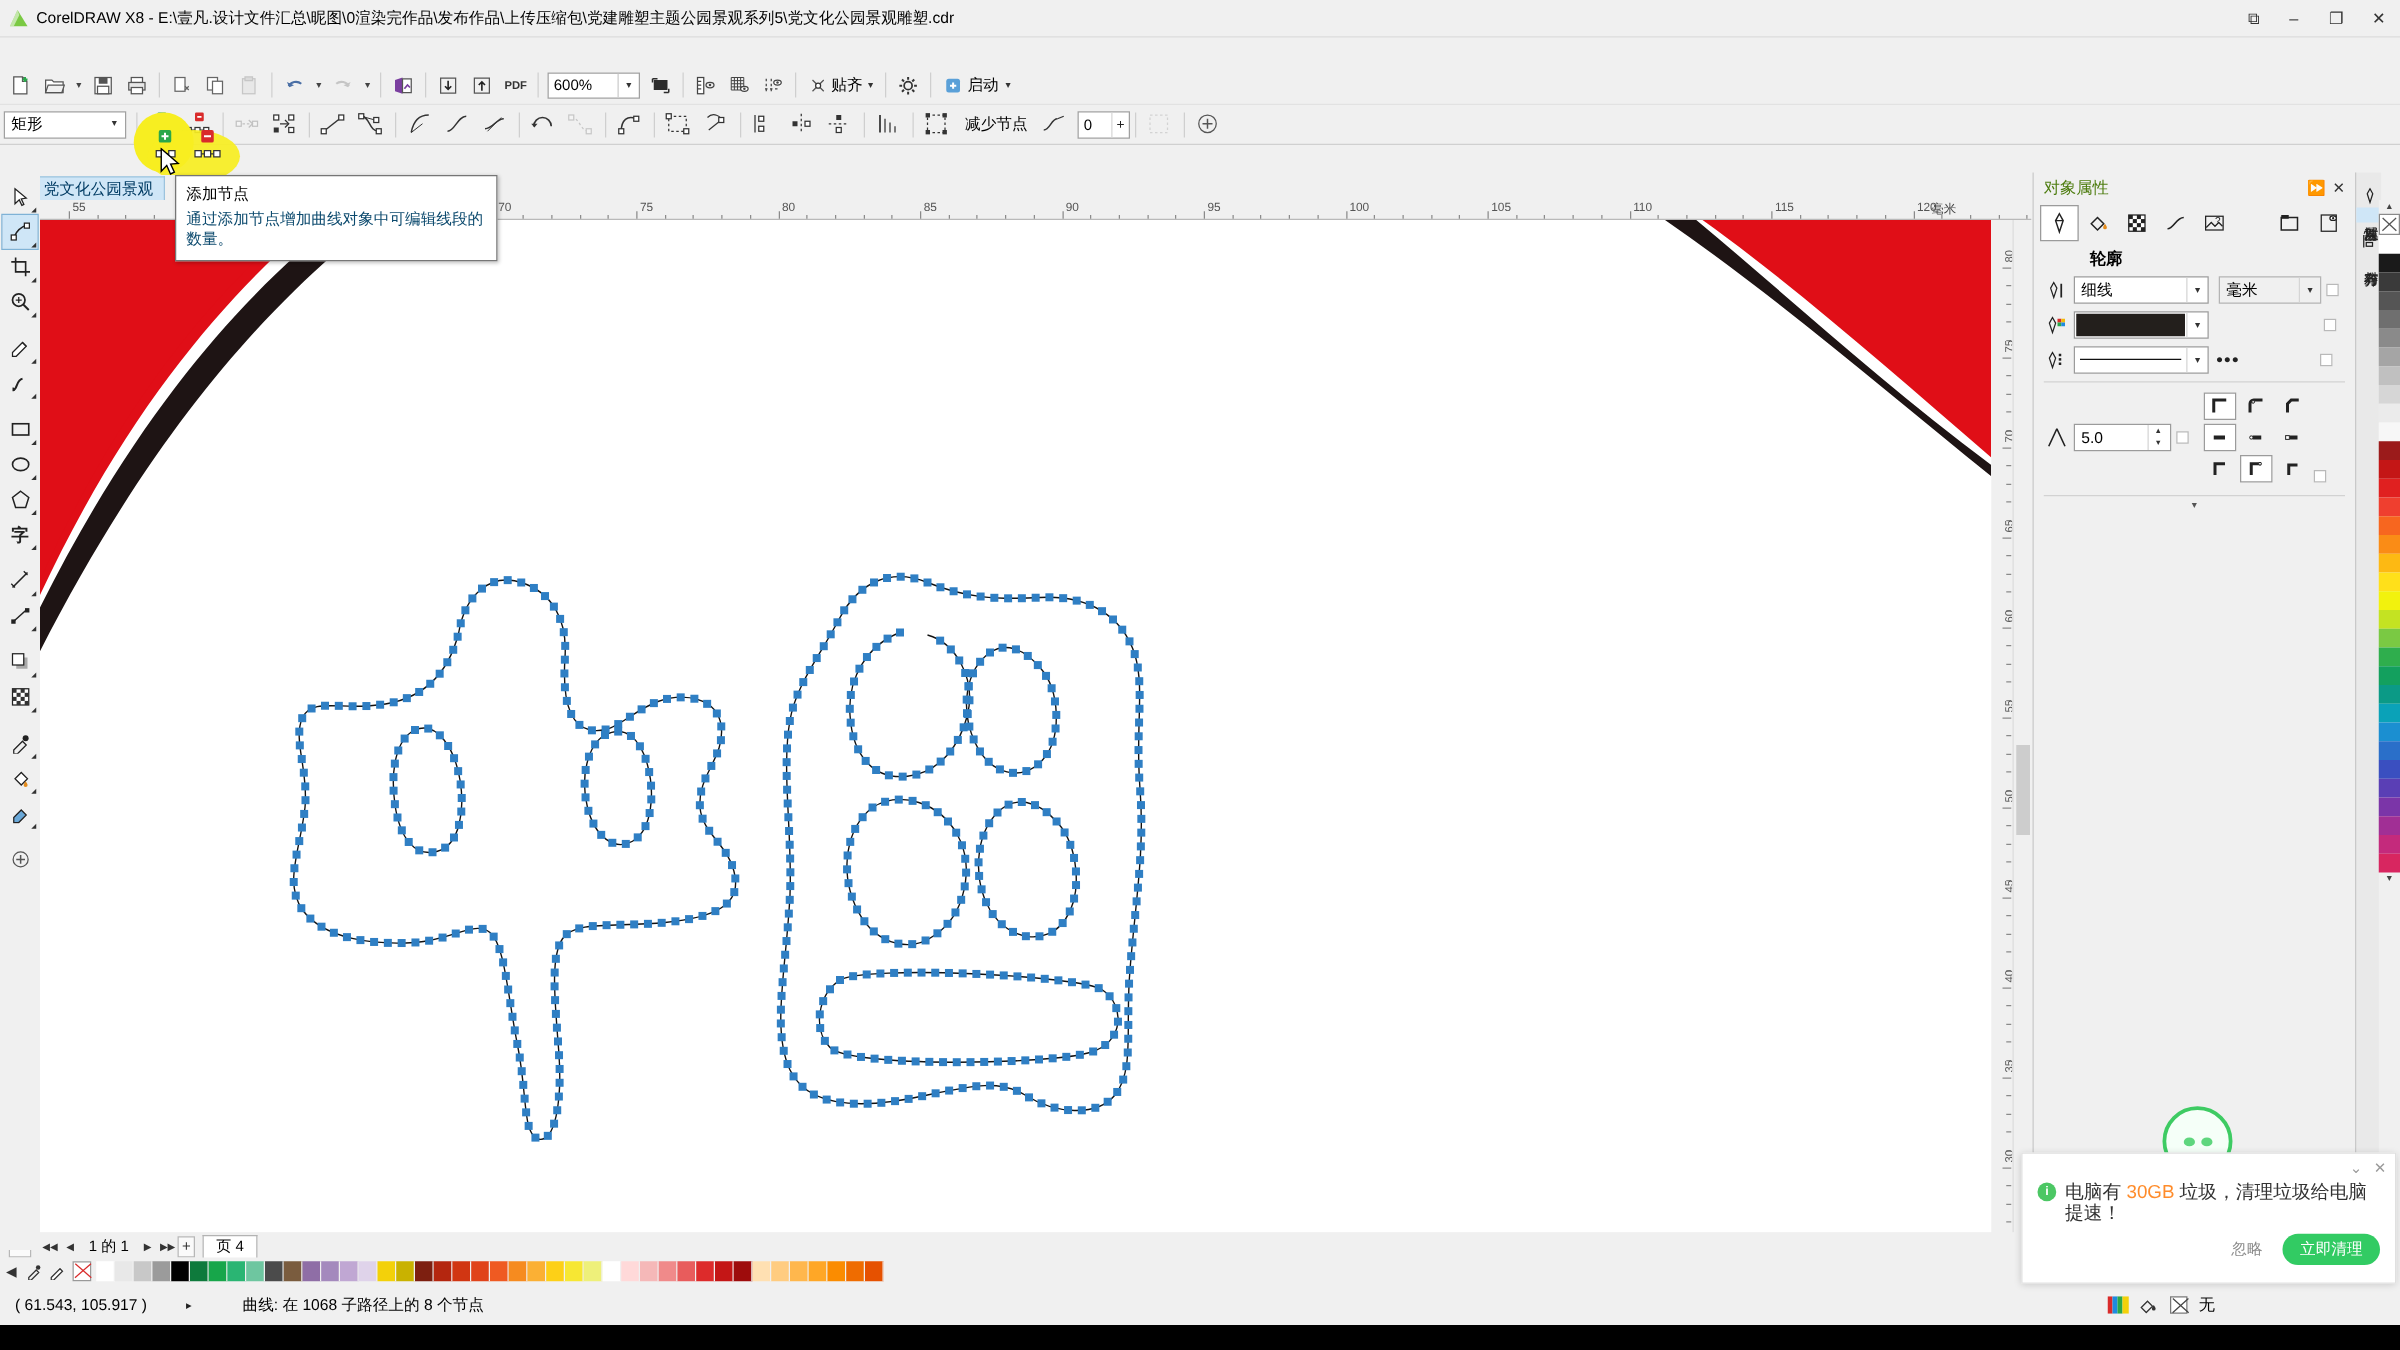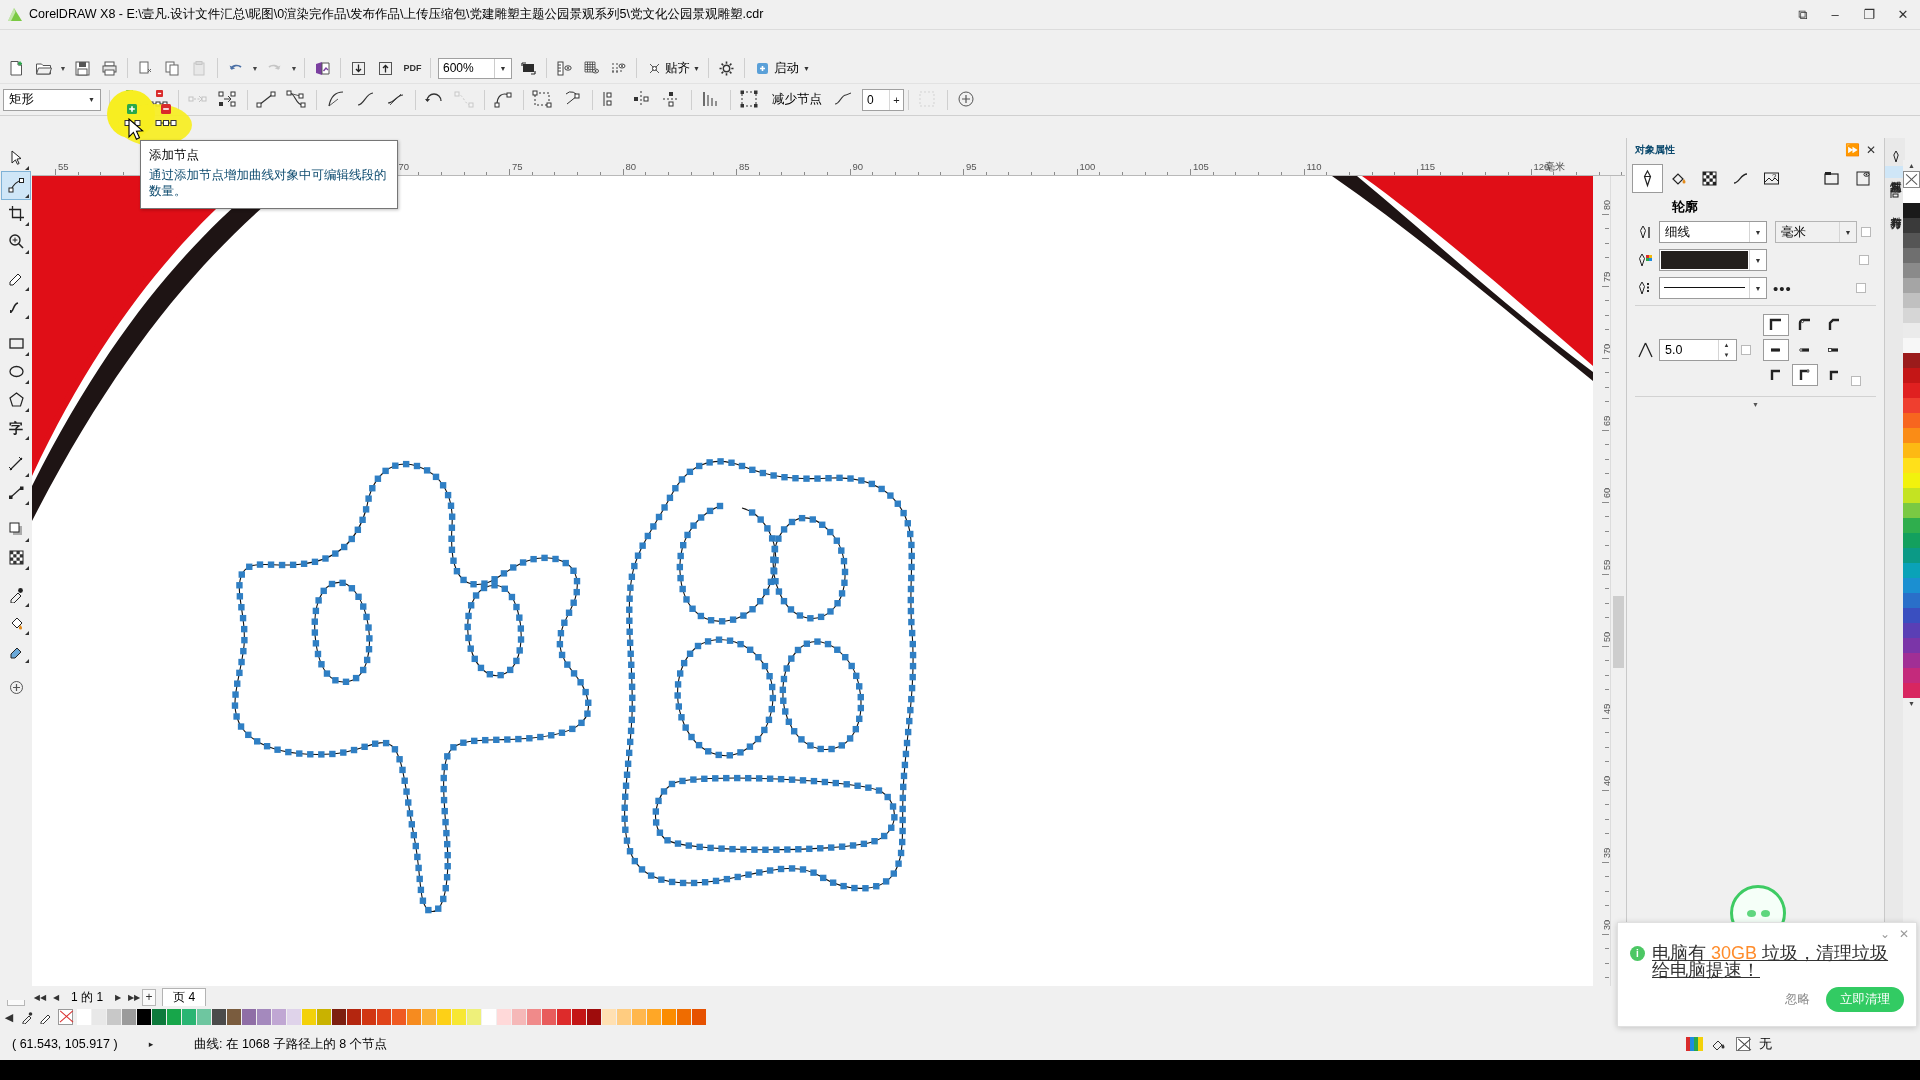--- a/index.html
+++ b/index.html
@@ -256,21 +256,21 @@
   }
 
   
   .docker {
     position: absolute; top: 138px; left: 1626px; width: 258px; height: 862px;
     background: #f0f0f0; border-left: 1px solid #c9c9c9;
   }
   .docker-head {
     display: flex; align-items: center; height: 24px; padding: 0 4px 0 8px;
   }
-  .docker-title { font-size: 10px; font-weight: bold; color: #0c4a6e; flex: 1; }
+  .docker-title { font-size: 13px; font-weight: normal; color: #4d7c0f; flex: 1; }
   .dk-icon { width: 18px; height: 18px; display:flex; align-items:center; justify-content:center; font-size: 12px; color: #333; }
   .docker-tabs {
     display: flex; align-items: center; height: 32px; padding-left: 6px; gap: 2px;
   }
   .dtab {
     width: 29px; height: 27px; display: flex; align-items: center; justify-content: center;
     color: #2f2f2f;
   }
   .dtab.sel { background: #fff; outline: 1px solid #9b9b9b; }
   .dtab-right { margin-left: auto; display: flex; gap: 3px; padding-right: 6px; }
@@ -357,21 +357,21 @@
     box-shadow: 0 1px 6px rgba(0,0,0,.18);
   }
   .toast-head { display: flex; justify-content: flex-end; align-items: center; height: 22px; padding-right: 7px; gap: 9px; }
   .toast-head div { font-size: 12px; color: #9a9a9a; }
   .toast-msg { display: flex; padding: 0 14px 0 12px; gap: 7px; }
   .toast-i {
     width: 15px; height: 15px; border-radius: 50%; background: #4cc764; color: #fff;
     font-size: 10px; display: flex; align-items: center; justify-content: center;
     flex: 0 0 auto; margin-top: 1px; font-weight: bold;
   }
-  .toast-text { font-size: 18px; color: #333; line-height: 17px; text-decoration: underline; }
+  .toast-text { font-size: 15px; color: #333; line-height: 17px; }
   .toast-text .hl { color: #ff8c2b; }
   .toast-actions { display: flex; align-items: center; justify-content: flex-end; gap: 10px; padding: 8px 12px 0 0; }
   .btn-ignore { font-size: 12.5px; color: #8c8c8c; padding: 3px 6px; }
   .btn-clean {
     font-size: 12.5px; color: #fff; background: #32cb63; border-radius: 13px; padding: 4px 14px;
   }
   .robot-circle {
     position: absolute; top: 885px; left: 1730px; width: 56px; height: 56px;
     border-radius: 50%; background: #f5fff8; border: 3px solid #3ecb63; z-index: 55;
     display: flex; align-items: center; justify-content: center; gap: 5px;
@@ -751,20 +751,30 @@
       <path d="M11 19h6" stroke="#333" stroke-width="1"></path>
       <rect x="7" y="16.5" width="5" height="5" fill="#fff" stroke="#333" stroke-width="1"></rect>
       <rect x="17" y="16.5" width="5" height="5" fill="#fff" stroke="#333" stroke-width="1"></rect>
       <path d="M41 19h14" stroke="#333" stroke-width="1"></path>
       <rect x="38" y="16.5" width="5" height="5" fill="#fff" stroke="#333" stroke-width="1"></rect>
       <rect x="45.5" y="16.5" width="5" height="5" fill="#fff" stroke="#333" stroke-width="1"></rect>
       <rect x="53" y="16.5" width="5" height="5" fill="#fff" stroke="#333" stroke-width="1"></rect>
     </svg>
   </div>
 
+  <div class="tabbar">
+    <div class="home-ico">
+      <svg width="15" height="14" viewBox="0 0 15 14">
+          <path d="M7.5 1L1 6.5h2V13h9V6.5h2z" fill="#2aa84a"></path>
+        </svg>
+    </div>
+    <div class="doc-tab">
+      <span>党文化公园景观</span>
+    </div>
+  </div>
 
   <div class="toolbox">
     <div class="tool">
       <svg width="17" height="17" viewBox="0 0 17 17">
           <path d="M4 2l9 7.5-4 .6 2.1 4.4-1.6.8-2.1-4.4L4 14z" fill="#fff" stroke="#222" stroke-width="1"></path>
         </svg>
       <span class="flyout"></span>
     </div>
     <div class="tool active">
       <svg width="17" height="17" viewBox="0 0 17 17">

